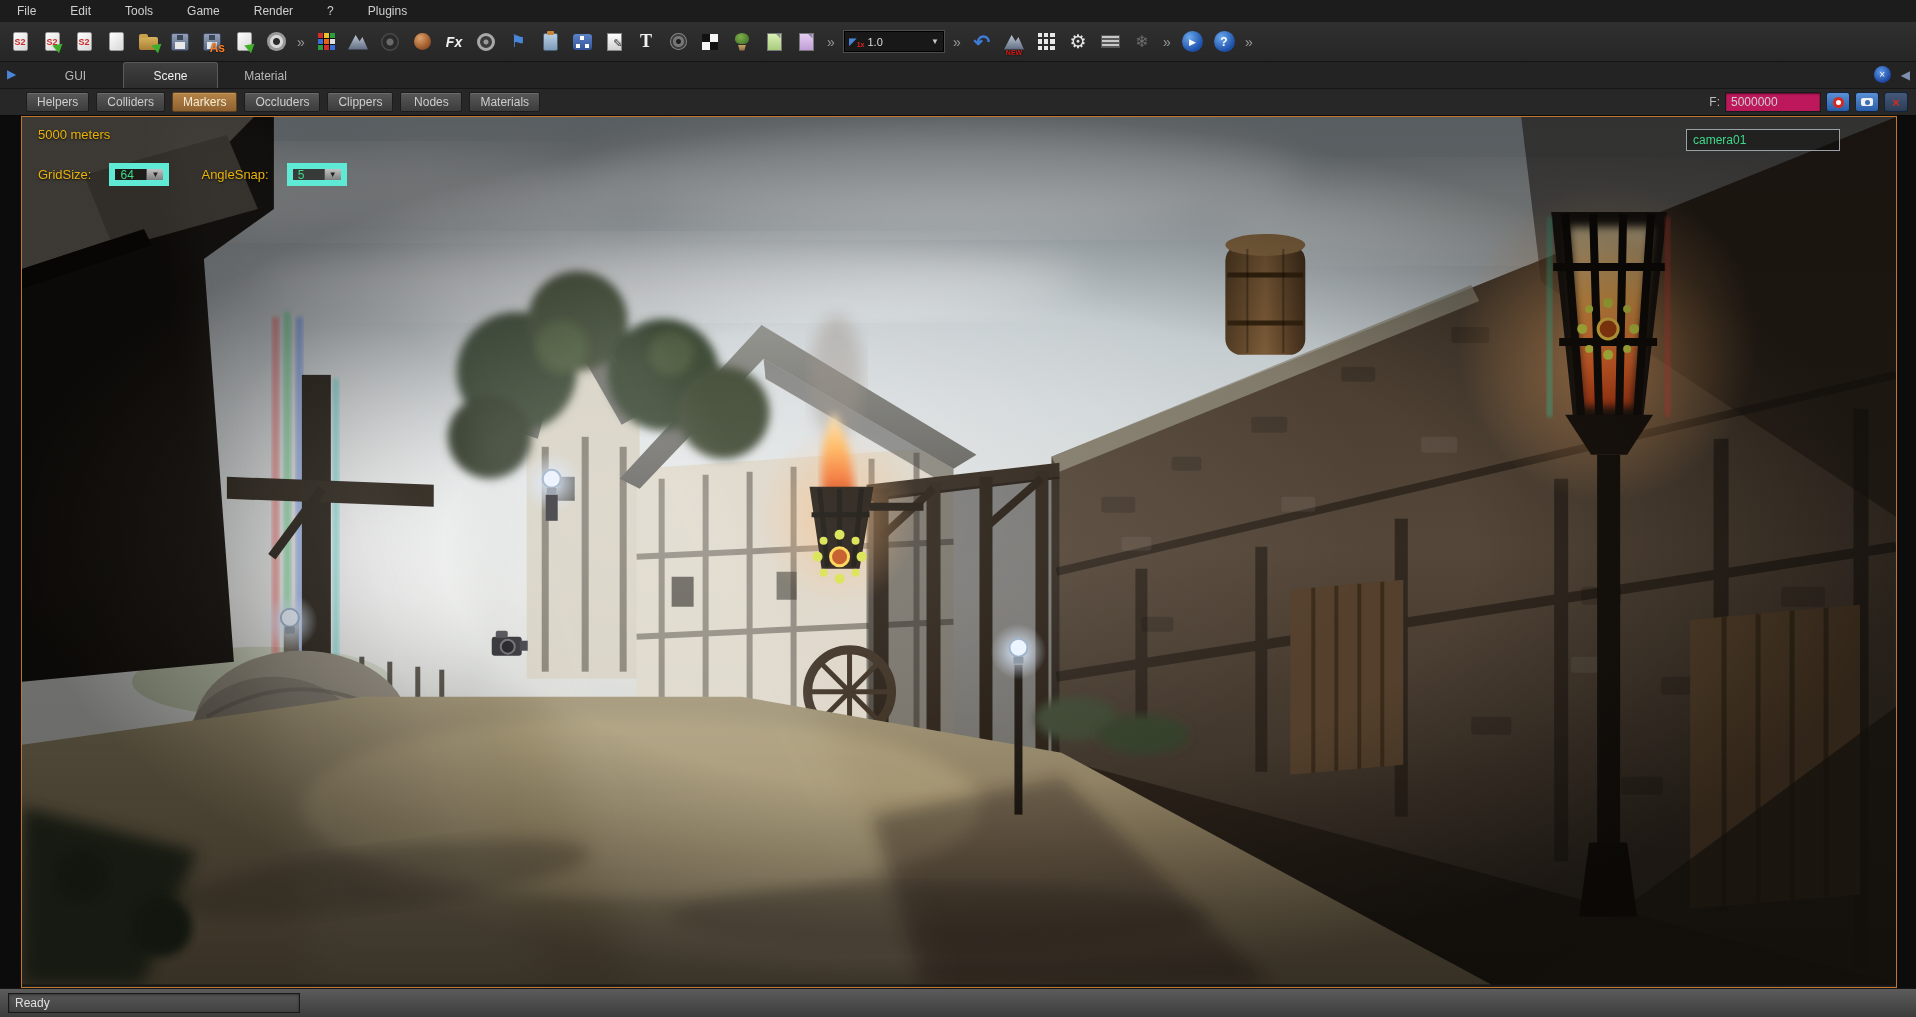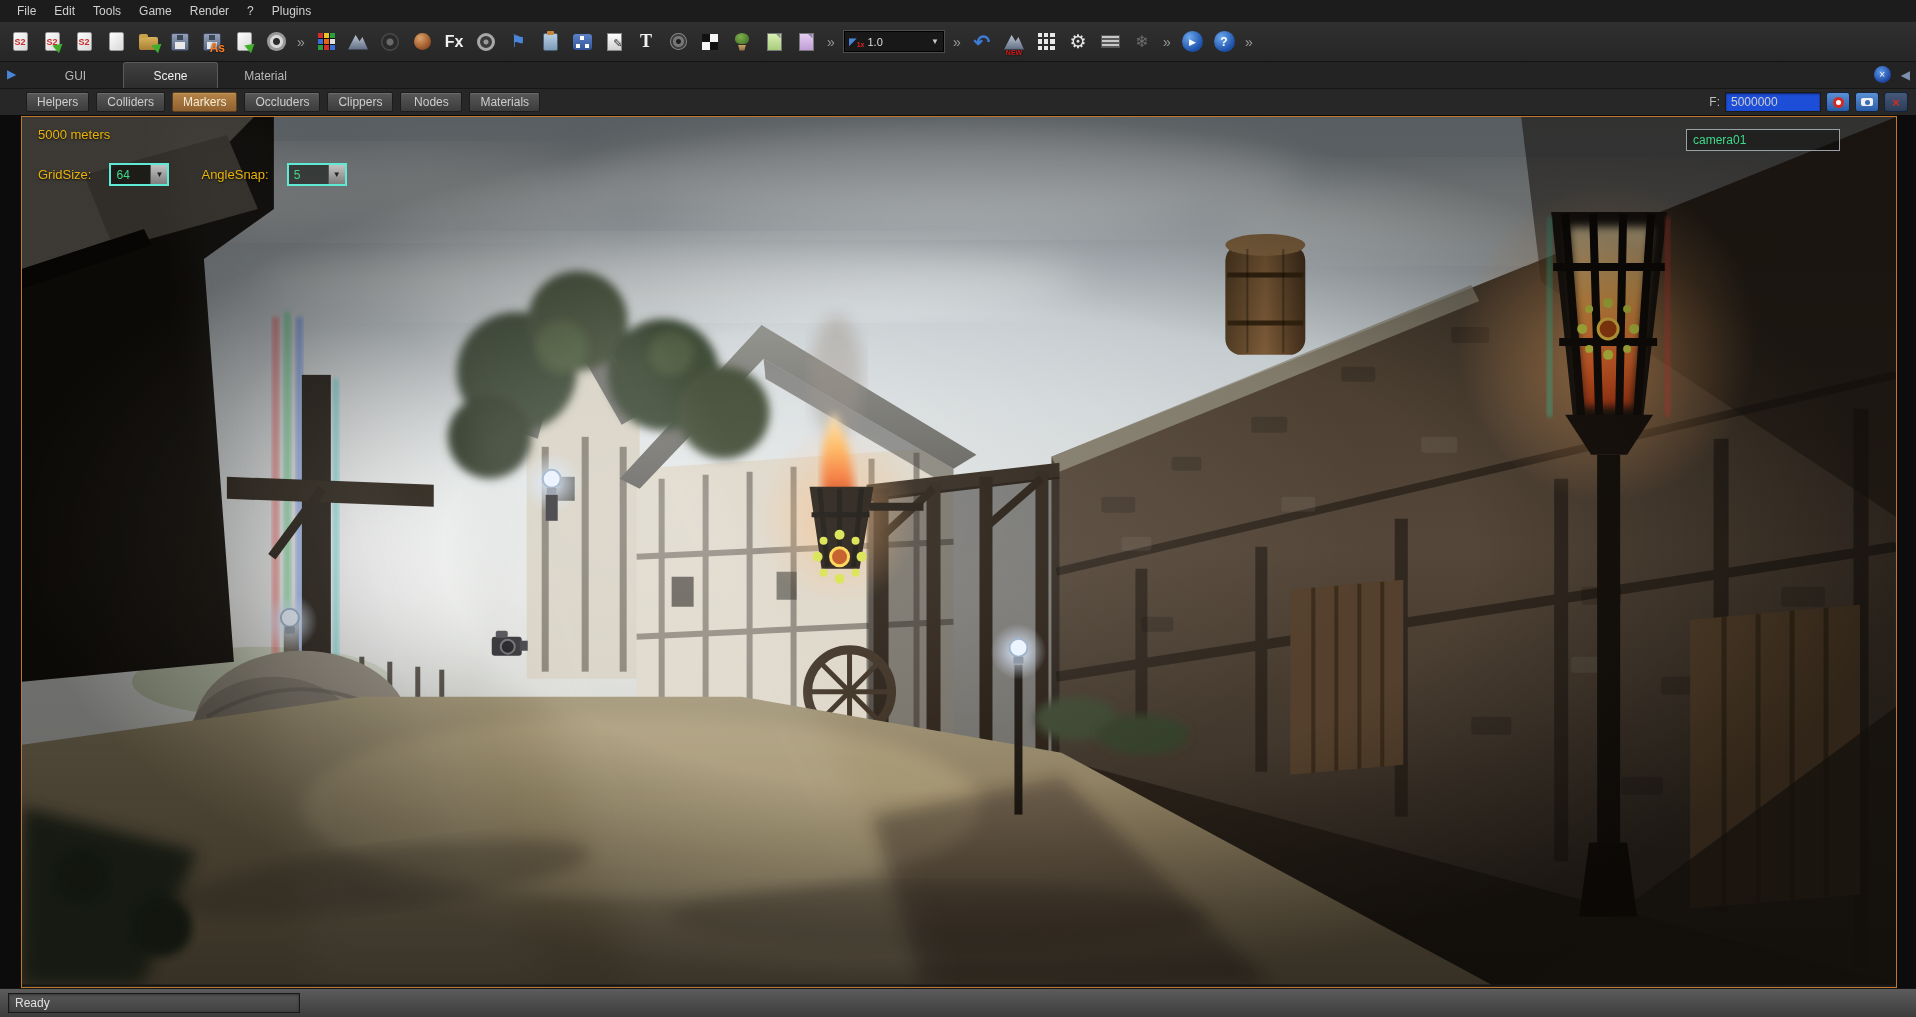--- a/index.html
+++ b/index.html
@@ -1,20 +1,20 @@
 <!DOCTYPE html>
 <html><head>
 <meta charset="utf-8">
 <style>
   * { margin:0; padding:0; box-sizing:border-box; }
   html,body { width:1916px; height:1017px; overflow:hidden; background:#0d0d0d;
     font-family:"Liberation Sans", sans-serif; -webkit-font-smoothing:antialiased; }
 
   
-  .menubar { height:22px; background:#1c1c1c; display:flex; align-items:center; padding-left:8px; gap:0; }
+  .menubar { height:22px; background:#1c1c1c; display:flex; align-items:center; padding-left:8px; gap:16px; }
   .menu-item { color:#cfcfcf; font-size:12px; padding:3px 9px; cursor:default; }
 
   
   .toolbar { height:40px; background:linear-gradient(#303030,#262626); display:flex; align-items:center; padding:0 6px; gap:4px; border-bottom:1px solid #141414; }
   .tbico { width:28px; height:28px; display:flex; align-items:center; justify-content:center; position:relative; border-radius:3px; }
   .chev { color:#9a9a9a; font-size:14px; width:14px; text-align:center; }
   .pagew { width:15px; height:19px; background:linear-gradient(135deg,#fdfdfd,#d8d8d8); border-radius:2px; border:1px solid #9a9a9a; position:relative; }
   .s2txt { position:absolute; left:0; right:0; top:4px; text-align:center; font-size:9px; font-weight:bold; color:#cc2b2b; }
   .mini-arrow-green { position:absolute; right:-2px; bottom:-2px; width:0; height:0; border-top:5px solid transparent; border-bottom:5px solid transparent; border-right:9px solid #3fae2a; transform:rotate(20deg); }
   .folder { width:19px; height:13px; background:linear-gradient(#d8b25e,#a87f34); border-radius:2px; position:relative; margin-top:4px; }
@@ -24,21 +24,21 @@
   .floppy:after { content:""; position:absolute; left:5px; top:1px; width:6px; height:5px; background:#3c465a; }
   .as-badge { position:absolute; right:1px; bottom:1px; font-size:12px; font-weight:bold; color:#ff7d1e; text-shadow:0 0 2px #000; }
   .disc { width:19px; height:19px; border-radius:50%; background:radial-gradient(circle at 50% 50%, #2b2b2b 0 3px, #d8d8d8 4px 6px, #9a9a9a 7px 9px, #c8c8c8 10px); }
   .cube { width:17px; height:17px; display:grid; grid-template-columns:repeat(3,1fr); grid-template-rows:repeat(3,1fr); gap:1px; background:#111; }
   .cube i:nth-child(1){background:#d42b2b}.cube i:nth-child(2){background:#e8c32a}.cube i:nth-child(3){background:#2a9d3f}
   .cube i:nth-child(4){background:#3a6fd8}.cube i:nth-child(5){background:#e8631a}.cube i:nth-child(6){background:#e0e0e0}
   .cube i:nth-child(7){background:#2a9d3f}.cube i:nth-child(8){background:#d42b2b}.cube i:nth-child(9){background:#3a6fd8}
   .mountain { width:20px; height:16px; clip-path:polygon(0 100%,38% 10%,58% 48%,72% 22%,100% 100%); background:linear-gradient(#c3ccd8,#5f6c82); position:relative; }
   .tire { width:18px; height:18px; border-radius:50%; background:radial-gradient(circle,#6a6a6a 0 3px,#2a2a2a 4px 7px,#4a4a4a 8px); }
   .planet { width:17px; height:17px; border-radius:50%; background:radial-gradient(circle at 35% 30%,#dda26a,#a05c2e 60%,#6a3a1c); }
-  .fx { color:#f0f0f0; font-size:16px; font-weight:bold; }
+  .fx { color:#f0f0f0; font-size:14px; font-weight:bold; font-style:italic; }
   .reel { width:18px; height:18px; border-radius:50%; border:3px solid #a8a8a8; background:radial-gradient(circle,#999 0 2px,#3a3a3a 3px); }
   .flagico { color:#4a86d8; font-size:17px; }
   .clipboard { width:15px; height:18px; background:linear-gradient(#b9d0e4,#7d9cb8); border:1px solid #4a6078; border-radius:2px; position:relative; }
   .clipboard:before { content:""; position:absolute; top:-3px; left:3px; width:7px; height:4px; background:#c8853c; border-radius:1px; }
   .hier { width:19px; height:16px; background:linear-gradient(#5c82c8,#33549a); border-radius:3px; position:relative; }
   .hier i { position:absolute; width:4px; height:4px; background:#fff; }
   .hier i:nth-child(1){ left:7px; top:2px; } .hier i:nth-child(2){ left:3px; bottom:2px; } .hier i:nth-child(3){ right:3px; bottom:2px; }
   .notepad { width:15px; height:18px; background:linear-gradient(#ffffff,#d0d0d0); border:1px solid #888; position:relative; }
   .notepad span { position:absolute; right:-2px; bottom:0; font-size:11px; color:#333; }
   .ttool { color:#f2f2f2; font-size:18px; font-weight:bold; font-family:"Liberation Serif", serif; }
@@ -75,37 +75,37 @@
   .tabrow-right { position:absolute; right:6px; top:4px; display:flex; align-items:center; gap:10px; }
   .globe { width:17px; height:17px; border-radius:50%; background:radial-gradient(circle at 40% 35%,#5a9ae8,#1a3f9a 75%); color:#fff; font-size:10px; display:flex; align-items:center; justify-content:center; }
   .collapse { color:#7e90ac; font-size:12px; }
 
   
   .subtoolbar { height:27px; background:#272727; display:flex; align-items:center; padding:0 10px 0 26px; gap:7px; position:relative; border-bottom:1px solid #0a0a0a; }
   .sbtn { min-width:62px; padding:2px 10px; font-size:12px; color:#cdcdcd; text-align:center; background:linear-gradient(#585858,#3c3c3c); border:1px solid #1c1c1c; border-radius:2px; box-shadow:inset 0 1px 0 rgba(255,255,255,.12); }
   .sbtn.active { background:linear-gradient(#b58448,#8f6130); color:#f5ecd6; border-color:#5c3f1c; }
   .sub-right { position:absolute; right:8px; top:3px; display:flex; align-items:center; gap:5px; }
   .flabel { color:#bdbdbd; font-size:12px; }
-  .finput { width:96px; height:20px; background:#1d4ed8; border:1px solid #1a1a1a; box-shadow:inset 0 1px 2px rgba(0,0,0,.6); color:#cfcfcf; font-size:12px; padding:0 5px; font-family:"Liberation Sans",sans-serif; }
+  .finput { width:96px; height:20px; background:#be185d; border:1px solid #1a1a1a; box-shadow:inset 0 1px 2px rgba(0,0,0,.6); color:#cfcfcf; font-size:12px; padding:0 5px; font-family:"Liberation Sans",sans-serif; }
   .mini-btn { width:24px; height:20px; border-radius:3px; display:flex; align-items:center; justify-content:center; border:1px solid #15233a; }
   .mini-blue { background:linear-gradient(#5a90d4,#2a5da8); }
   .mini-dark { background:linear-gradient(#45597a,#2c3c56); }
   .target-dot { width:11px; height:11px; border-radius:50%; background:#fff; border:3px solid #d02c24; }
   .cam-glyph { width:12px; height:8px; background:#f0f0f0; border-radius:2px; position:relative; }
   .cam-glyph:before { content:""; position:absolute; left:4px; top:1.5px; width:5px; height:5px; border-radius:50%; background:#3a6fb8; }
   .redx { color:#d02c24; font-size:13px; font-weight:bold; }
 
   
   .vp-outer { height:872px; background:#0c0c0c; padding:0 19px 0 21px; }
   .viewport { width:100%; height:100%; border:1px solid #c0762e; position:relative; overflow:hidden; background:#2a2a2a; }
   .viewport svg { position:absolute; inset:0; display:block; }
   .vp-label { position:absolute; color:#eab308; font-size:13px; text-shadow:0 1px 2px rgba(0,0,0,.8); }
   .vp-range { left:16px; top:10px; }
   .vp-ctrl { position:absolute; top:46px; display:flex; align-items:center; gap:18px; }
-  .vp-dd { width:60px; height:23px; background:rgba(12,14,12,.55); border:2px solid #5eead4; display:flex; align-items:center; }
+  .vp-dd { width:60px; height:23px; background:rgba(12,14,12,.55); border:6px solid #5eead4; display:flex; align-items:center; }
   .vp-dd .val { flex:1; color:#3fd98a; font-size:12px; padding-left:5px; }
   .vp-dd .dbtn { width:17px; height:100%; background:linear-gradient(#c2c2c2,#7e7e7e); border-left:1px solid #555; display:flex; align-items:center; justify-content:center; color:#222; font-size:8px; }
   .vp-camerabox { position:absolute; right:56px; top:12px; width:154px; height:22px; background:rgba(10,10,10,.45); border:1px solid #9aa0a8; display:flex; align-items:center; }
   .vp-camerabox span { color:#3fd98a; font-size:12px; padding-left:6px; }
   .camico { width:17px; height:12px; background:linear-gradient(#c8c8c8,#6a6a6a); border:1px solid #2a2a2a; border-radius:2px; position:relative; }
   .camico:before { content:""; position:absolute; left:5px; top:2px; width:7px; height:7px; border-radius:50%; background:#2a2a2a; box-shadow:inset 0 0 0 1.5px #999; }
   .camico:after { content:""; position:absolute; top:-3px; left:2px; width:6px; height:3px; background:#888; }
 
   
   .statusbar { height:29px; background:linear-gradient(#5c5c5c,#3c3c3c); border-top:1px solid #161616; position:relative; display:flex; align-items:center; }

